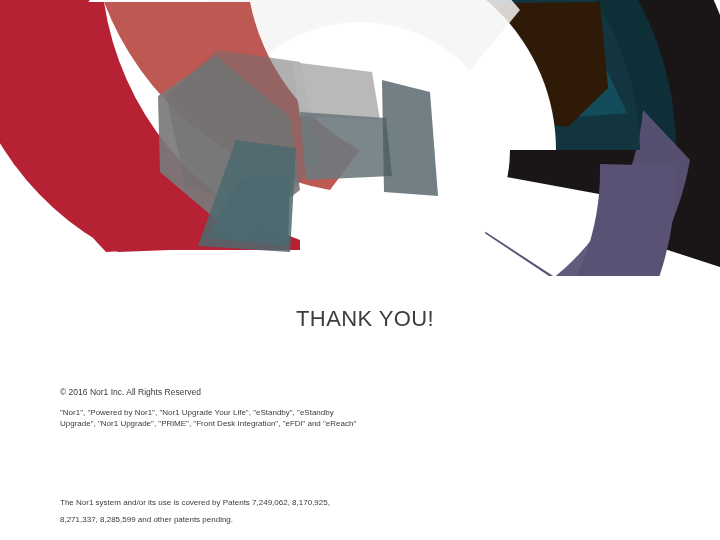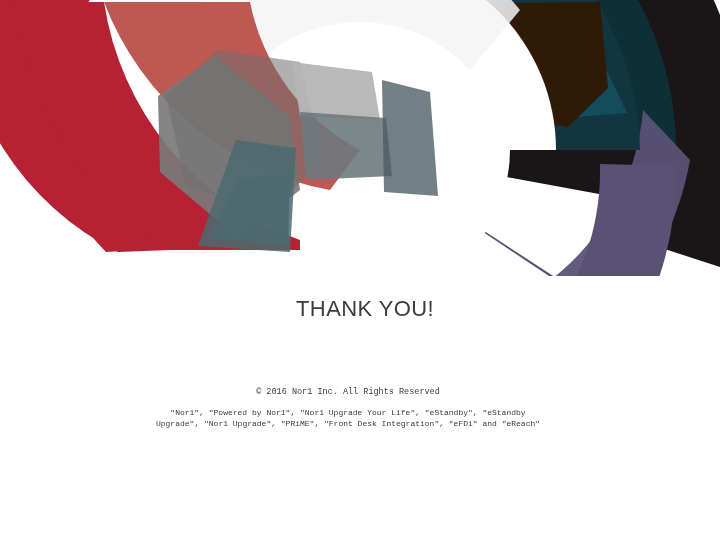--- a/index.html
+++ b/index.html
@@ -37,36 +37,36 @@
     position: absolute;
     left: 0;
     top: 0;
     width: 720px;
     height: 540px;
   }
 
   .thank-you {
     position: absolute;
     left: 296px;
-    top: 296px;
+    top: 306px;
     font-family: "Liberation Sans", sans-serif;
     font-size: 22px;
     font-weight: 400;
     letter-spacing: 0.4px;
     color: #3d3d3d;
     white-space: nowrap;
   }
 
   .legal-block {
     position: absolute;
-    left: 48px;
+    left: 60px;
     width: 600px;
-    text-align: center;
+    text-align: left;
     color: #3a3a3a;
-    font-family: Liberation Mono, monospace;
+    font-family: Liberation Sans, sans-serif;
   }
 
   .copyright-short {
     top: 386px;
     font-size: 8.5px;
     line-height: 12px;
   }
 
   .trademarks {
     top: 408px;
@@ -197,15 +197,19 @@
     <div class="legal-block copyright-short">
       <p>© 2016 Nor1 Inc. All Rights Reserved</p>
     </div>
 
     <div class="legal-block trademarks">
       <p>"Nor1", "Powered by Nor1", "Nor1 Upgrade Your Life", "eStandby", "eStandby</p>
       <p>Upgrade", "Nor1 Upgrade", "PRiME", "Front Desk Integration", "eFDi" and "eReach"</p>
     </div>
 
 
+    <div class="legal-block patents">
+      <p>The Nor1 system and/or its use is covered by Patents 7,249,062, 8,170,925,</p>
+      <p>8,271,337, 8,285,599 and other patents pending.</p>
+    </div>
 
   </div>
 </div>
 
 </body></html>

